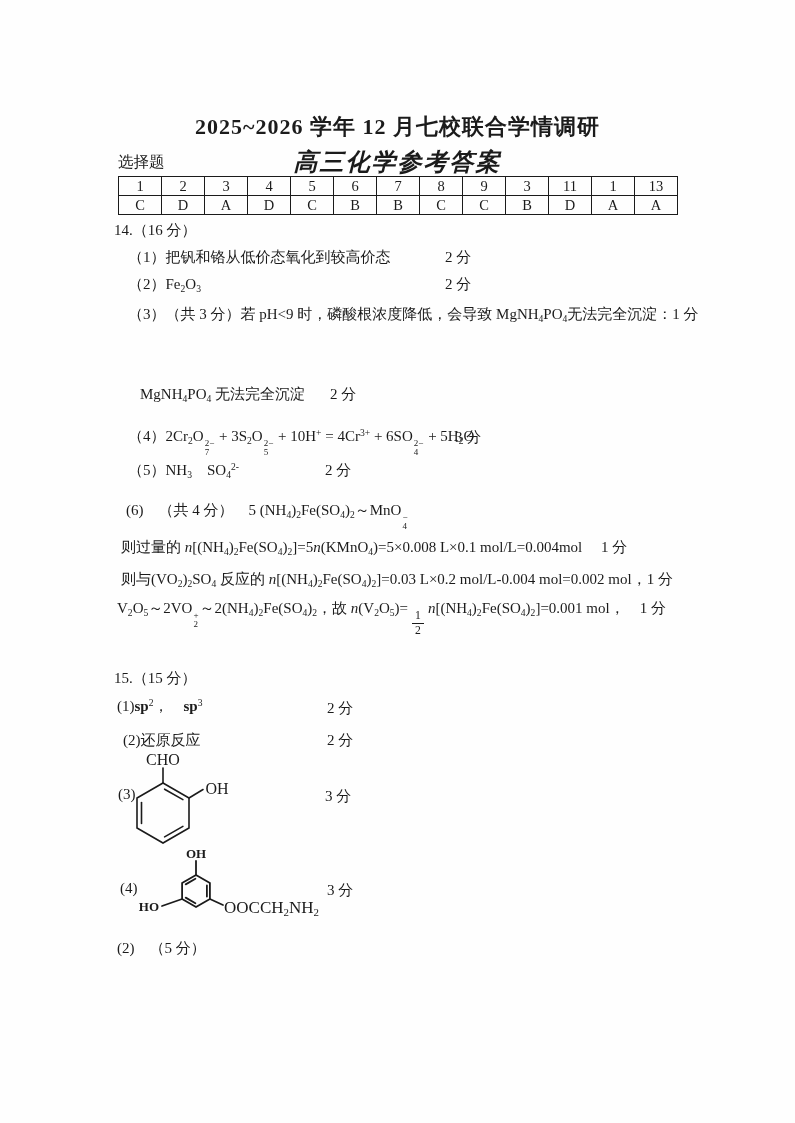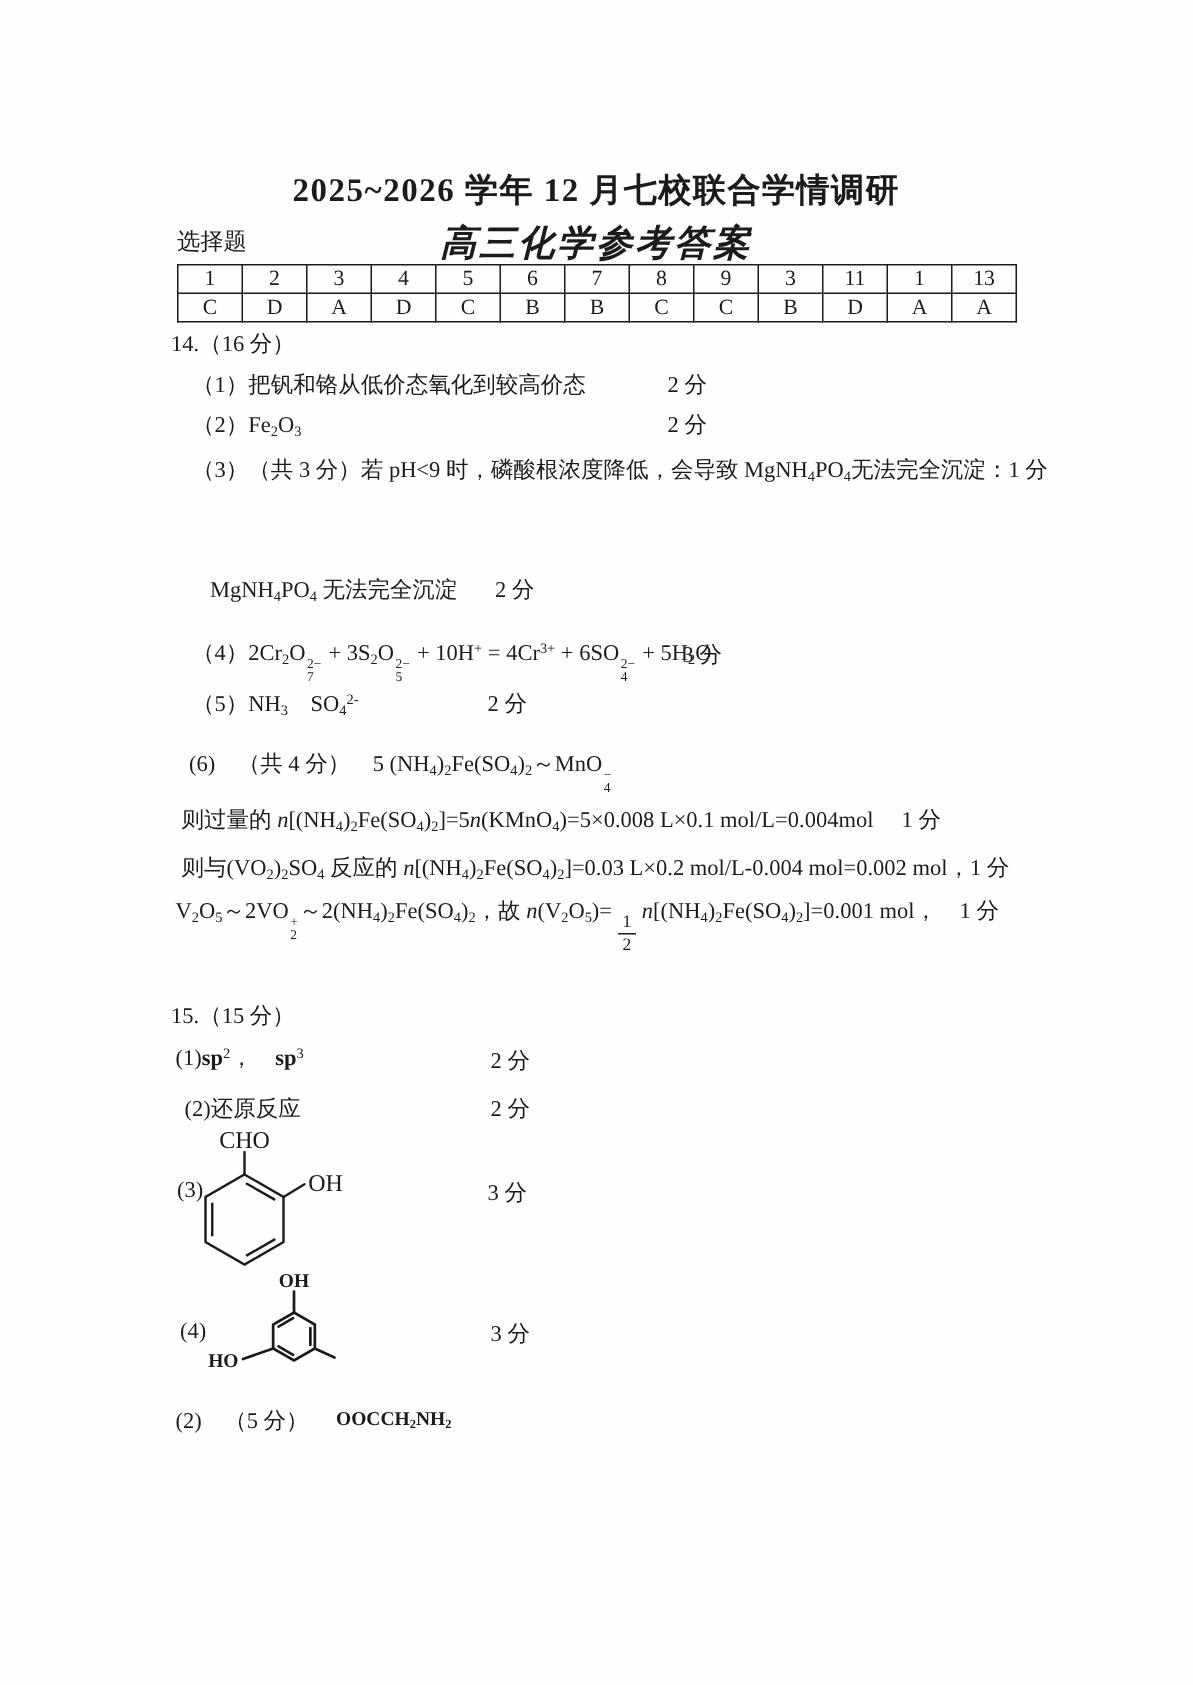--- a/index.html
+++ b/index.html
@@ -14,21 +14,21 @@
   .anstable td{border:1px solid #1b1b1b;height:18px;text-align:center;vertical-align:middle;
                font-size:14.5px;padding:0;}
   sub,sup{font-size:64%;line-height:0;}
   sub{vertical-align:-0.28em;}
   sup{vertical-align:0.5em;}
   .stk{display:inline-flex;flex-direction:column;align-items:flex-start;font-size:60%;
        line-height:1.05;vertical-align:-0.55em;margin:0 1px;}
   .frac{display:inline-flex;flex-direction:column;align-items:center;font-size:78%;
         line-height:1.15;vertical-align:-0.55em;margin:0 4px;}
   .frac .fn{border-bottom:1px solid #1b1b1b;padding:0 3px;}
-  .chain{position:absolute;font-size:13px;font-weight:bold;white-space:nowrap;margin-top:40px;}
+  .chain{position:absolute;font-size:17px;font-weight:normal;white-space:nowrap;}
   svg{position:absolute;}
   svg text{font-family:"Liberation Serif","DejaVu Serif",serif;fill:#1b1b1b;}
 </style>
 </head>
 <body>
 
 <div class="page">
 
   <div class="title t1">2025~2026 学年 12 月七校联合学情调研</div>
   <div class="title t2">高三化学参考答案</div>

